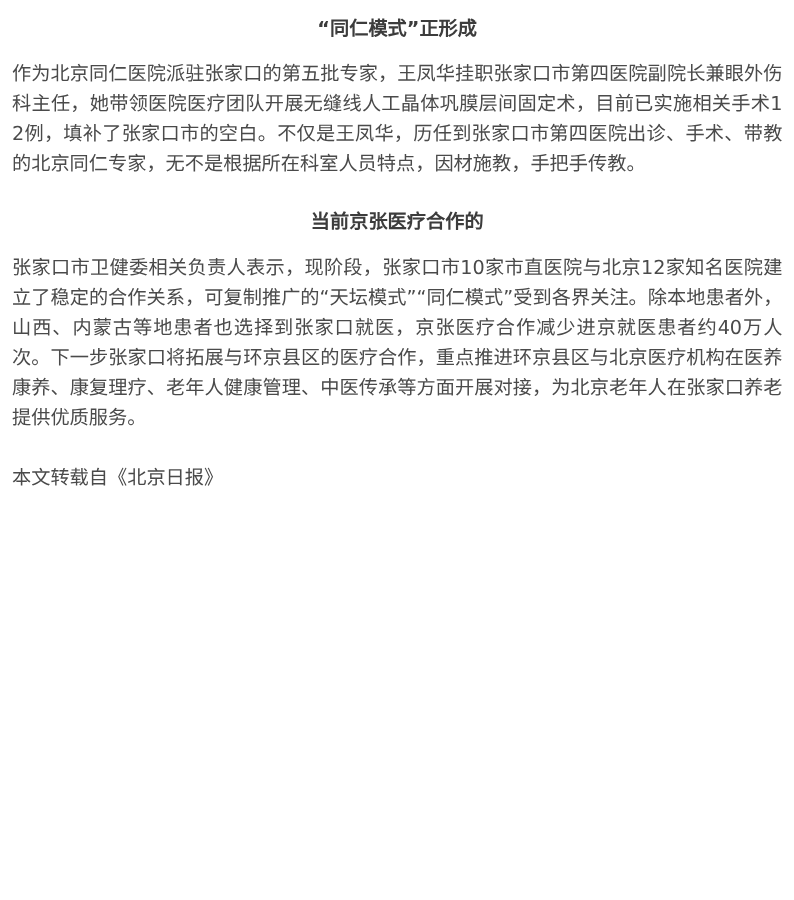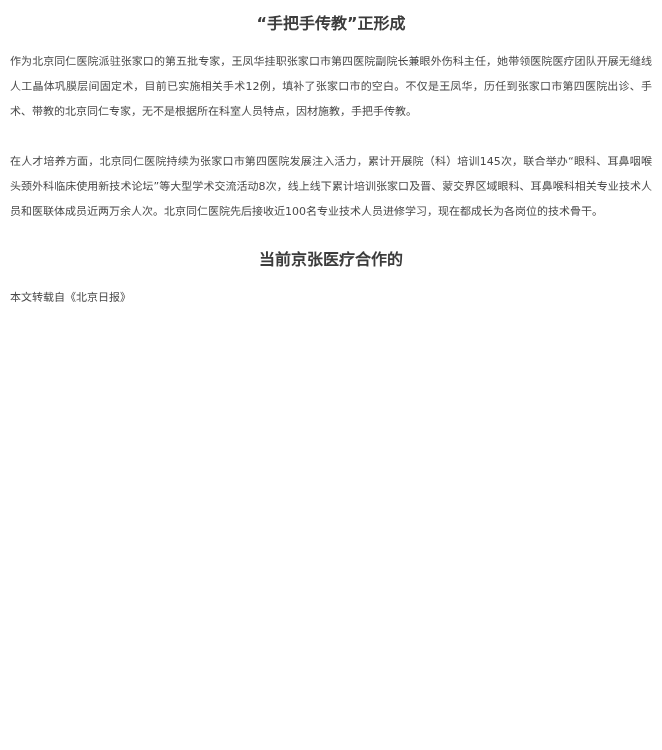--- a/index.html
+++ b/index.html
@@ -21,43 +21,43 @@
     font-weight: bold;
     color: #3c3c3c;
     text-align: center;
     line-height: 22px;
     margin: 0 0 14px 0;
   }
   .heading.mid {
     margin-top: 9px;
   }
   .para {
-    font-size: 11px;
+    font-size: 16px;
     line-height: 25px;
     color: #4a4a4a;
     text-align: justify;
     text-justify: inter-ideograph;
     margin: 0 0 25px 0;
     word-break: break-all;
   }
   .para.source-note {
     margin-bottom: 0;
   }
 </style>
 </head>
 <body>
 
 <div class="page">
 
-  <h2 class="heading">“手把手传教”正形成</h2>
+  <h2 class="heading">“同仁模式”正形成</h2>
 
   <p class="para">作为北京同仁医院派驻张家口的第五批专家，王凤华挂职张家口市第四医院副院长兼眼外伤科主任，她带领医院医疗团队开展无缝线人工晶体巩膜层间固定术，目前已实施相关手术12例，填补了张家口市的空白。不仅是王凤华，历任到张家口市第四医院出诊、手术、带教的北京同仁专家，无不是根据所在科室人员特点，因材施教，手把手传教。</p>
 
-  <p class="para">在人才培养方面，北京同仁医院持续为张家口市第四医院发展注入活力，累计开展院（科）培训145次，联合举办“眼科、耳鼻咽喉头颈外科临床使用新技术论坛”等大型学术交流活动8次，线上线下累计培训张家口及晋、蒙交界区域眼科、耳鼻喉科相关专业技术人员和医联体成员近两万余人次。北京同仁医院先后接收近100名专业技术人员进修学习，现在都成长为各岗位的技术骨干。</p>
 
 
   <h2 class="heading mid">当前京张医疗合作的</h2>
 
 
+  <p class="para">张家口市卫健委相关负责人表示，现阶段，张家口市10家市直医院与北京12家知名医院建立了稳定的合作关系，可复制推广的“天坛模式”“同仁模式”受到各界关注。除本地患者外，山西、内蒙古等地患者也选择到张家口就医，京张医疗合作减少进京就医患者约40万人次。下一步张家口将拓展与环京县区的医疗合作，重点推进环京县区与北京医疗机构在医养康养、康复理疗、老年人健康管理、中医传承等方面开展对接，为北京老年人在张家口养老提供优质服务。</p>
 
   <p class="para source-note">本文转载自《北京日报》</p>
 
 </div>
 
 </body></html>

